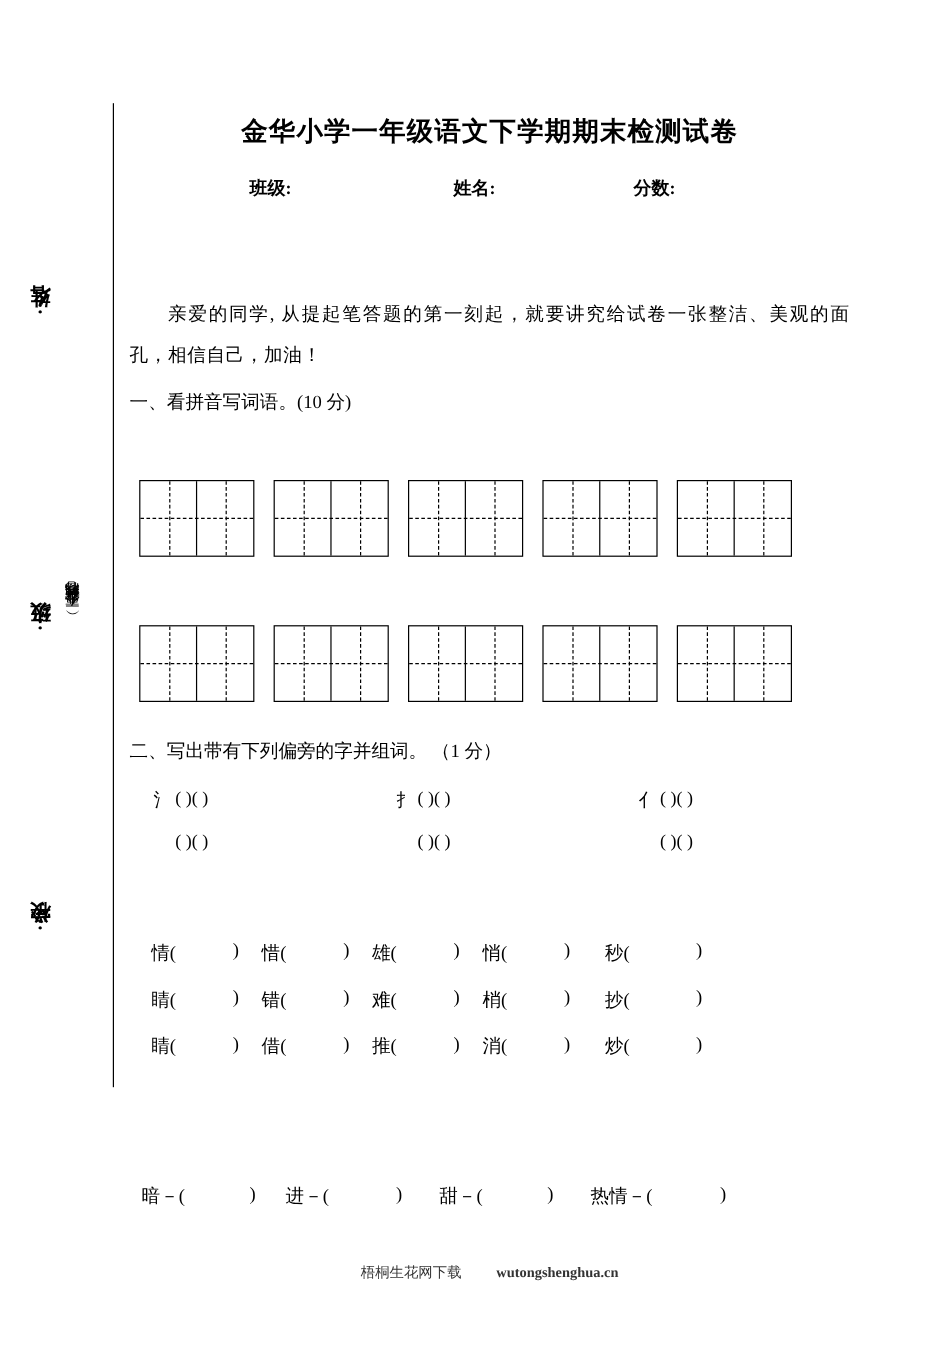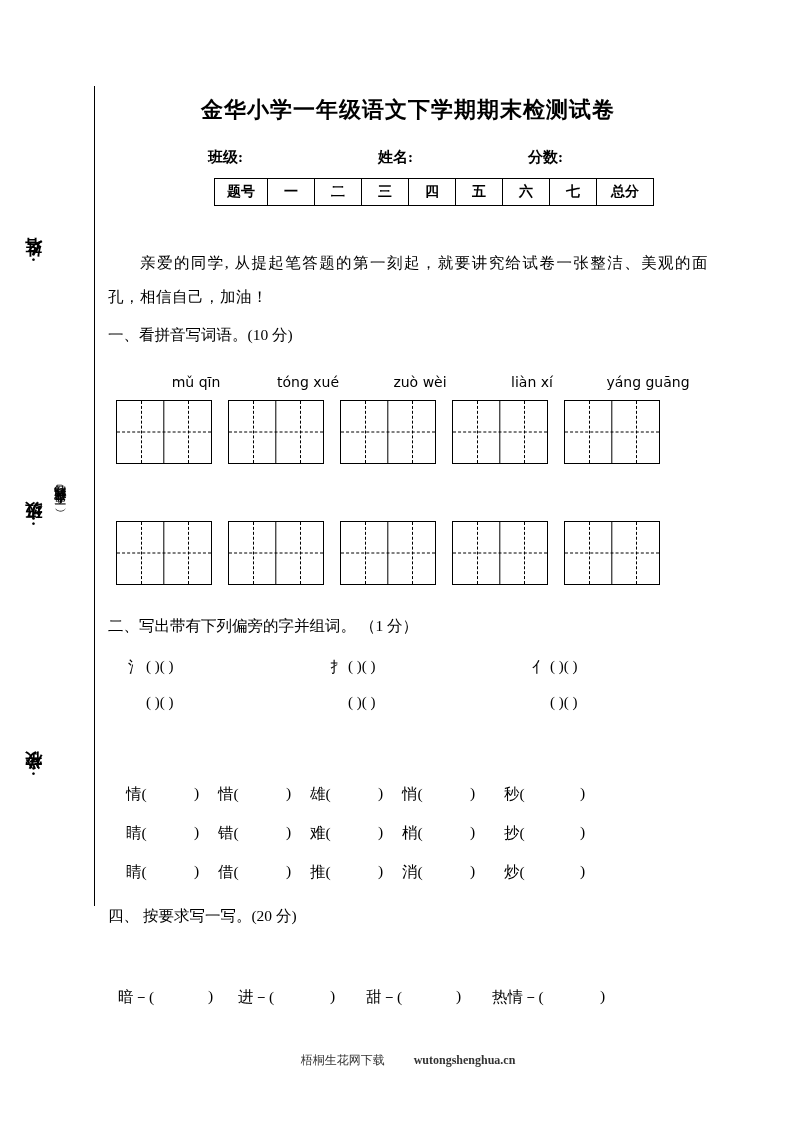--- a/index.html
+++ b/index.html
@@ -252,45 +252,27 @@
   <div id="doc-title">金华小学一年级语文下学期期末检测试卷</div>
 
   <div id="header-fields">
     <span id="field-class">班级:</span>
     <span id="field-name">姓名:</span>
     <span id="field-score">分数:</span>
   </div>
 
   <table id="score-table">
     <tbody>
-      <tr>
-        <td class="rowhead">题号</td>
-        <td class="col">一</td>
-        <td class="col">二</td>
-        <td class="col">三</td>
-        <td class="col">四</td>
-        <td class="col">五</td>
-        <td class="col">六</td>
-        <td class="col">七</td>
-        <td class="total">总分</td>
-      </tr>
     </tbody>
   </table>
 
   <div class="para" id="intro">亲爱的同学, 从提起笔答题的第一刻起，就要讲究给试卷一张整洁、美观的面孔，相信自己，加油！</div>
 
   <div class="section-title" id="sec1-title">一、看拼音写词语。(10 分)</div>
 
-  <div class="py-row" id="py-row-1">
-    <span style="left:40px;width:96px;">mǔ qīn</span>
-    <span style="left:152px;width:96px;">tóng xué</span>
-    <span style="left:264px;width:96px;">zuò wèi</span>
-    <span style="left:376px;width:96px;">liàn xí</span>
-    <span style="left:488px;width:104px;">yáng guāng</span>
-  </div>
 
   <div class="grid-row" id="grid-row-1">
     <div class="tzg" style="left:0px;">
       <div class="dash-h"></div>
       <div class="dash-v a"></div>
       <div class="dash-v b"></div>
       <div class="mid-v"></div>
     </div>
     <div class="tzg" style="left:112px;">
       <div class="dash-h"></div>
@@ -402,21 +384,20 @@
     <span style="left:110px;">借(</span>
     <span style="left:178px;">)</span>
     <span style="left:202px;">推(</span>
     <span style="left:270px;">)</span>
     <span style="left:294px;">消(</span>
     <span style="left:362px;">)</span>
     <span style="left:396px;">炒(</span>
     <span style="left:472px;">)</span>
   </div>
 
-  <div class="section-title" id="sec4-title">四、 按要求写一写。(20 分)</div>
 
   <div id="ant-row">
     <span style="left:10px;">暗－(</span>
     <span style="left:100px;">)</span>
     <span style="left:130px;">进－(</span>
     <span style="left:222px;">)</span>
     <span style="left:258px;">甜－(</span>
     <span style="left:348px;">)</span>
     <span style="left:384px;">热情－(</span>
     <span style="left:492px;">)</span>

